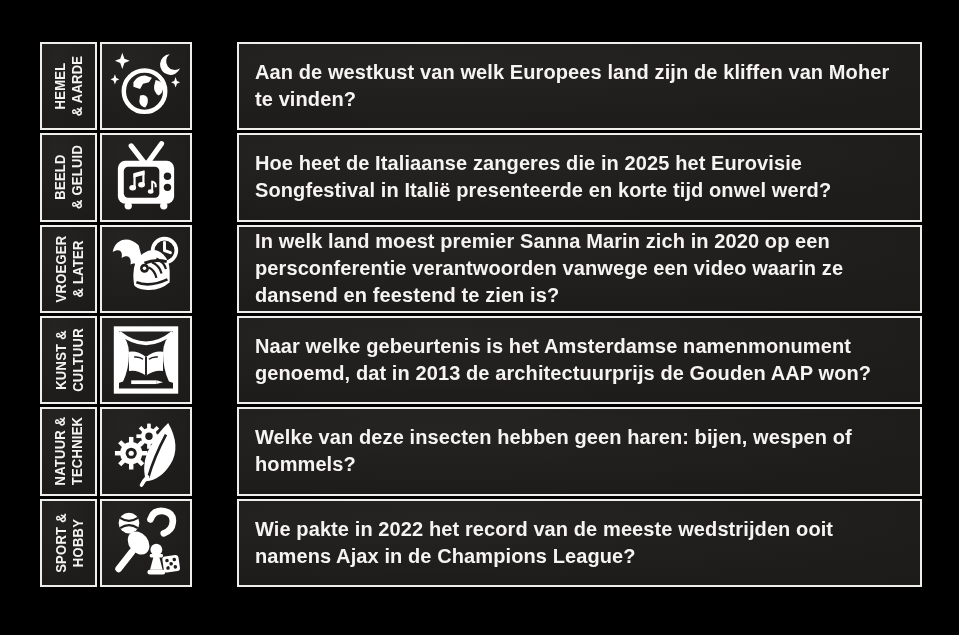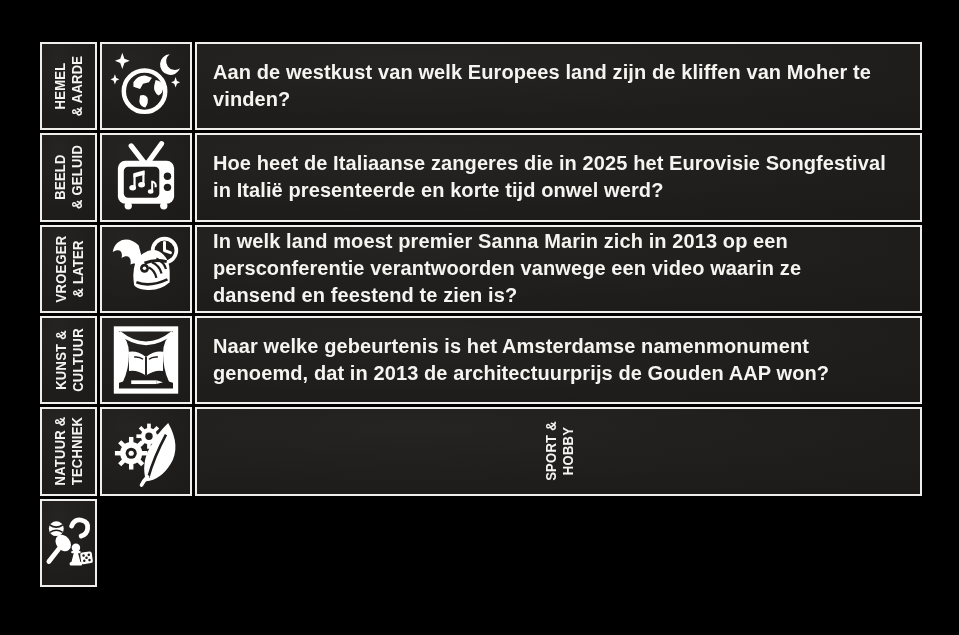--- a/index.html
+++ b/index.html
@@ -29,21 +29,21 @@
   .cat{
     transform:rotate(-90deg) scaleX(0.84);
     text-align:center;
     color:#f6f4f0;
     font-weight:700;
     font-size:15.5px;
     line-height:17px;
     letter-spacing:.3px;
     white-space:nowrap;
   }
-  .q-cell{justify-content:flex-start;padding-left:16px;padding-right:10px;}
+  .q-cell{justify-content:flex-start;padding-left:16px;padding-right:10px;margin-left:42px;}
   .question{
     color:#f6f4f0;
     font-weight:700;
     font-size:20px;
     line-height:27px;
     max-width:675px;
     letter-spacing:.1px;
   }
   .icon-cell svg{width:74px;height:74px;display:block;}
   .ic{fill:#ffffff;}
@@ -120,21 +120,21 @@
       <path class="ic" d="M40 18 C 26 4, 8 10, 5 27 C 14 22, 19 26, 17 35 C 25 30, 31 34, 29 44 C 35 40, 41 44, 39 53 L46 40 Z"></path>
       <path class="ic" d="M34 72 Q29 40 46 29 Q62 19 74 31 Q82 39 82 53 L82 68 Q69 80 49 78 Q38 77 34 72 Z"></path>
       <path class="std" d="M64 36 Q74 40 77 50 M58 41 Q68 45 71 56 M54 48 Q62 52 64 62" stroke-width="3"></path>
       <path class="std" d="M48 42 Q62 36 78 40" stroke-width="4"></path>
       <circle class="cut" cx="48" cy="49" r="6"></circle>
       <circle class="ic" cx="48" cy="49" r="2.4"></circle>
       <path class="std" d="M37 68 Q55 75 79 64" stroke-width="3.5"></path>
     </svg>
   </div>
   <div class="cell q-cell">
-    <div class="question">In welk land moest premier Sanna Marin zich in 2013 op een persconferentie verantwoorden vanwege een video waarin ze dansend en feestend te zien is?</div>
+    <div class="question">In welk land moest premier Sanna Marin zich in 2020 op een persconferentie verantwoorden vanwege een video waarin ze dansend en feestend te zien is?</div>
   </div>
 
   <div class="cell">
     <div class="cat">
       <div>KUNST &amp;</div>
       <div>CULTUUR</div>
     </div>
   </div>
   <div class="cell icon-cell">
     <svg viewBox="0 0 100 100">
@@ -185,20 +185,23 @@
         <rect x="27" y="31" width="6" height="10" transform="rotate(315 30 53)"></rect>
         <circle cx="30" cy="53" r="15"></circle>
       </g>
       <circle class="cut" cx="30" cy="53" r="7.5"></circle>
       <circle class="ic" cx="30" cy="53" r="3.5"></circle>
       <path class="ic" d="M80 12 Q98 44 83 68 Q70 89 50 91 Q43 66 56 44 Q65 26 80 12 Z"></path>
       <path class="std" d="M53 86 Q61 58 77 28" stroke-width="3.6"></path>
       <path class="st" d="M44 96 Q47 90 52 85" stroke-width="5" stroke-linecap="round"></path>
     </svg>
   </div>
+  <div class="cell q-cell">
+    <div class="question">Welke van deze insecten hebben geen haren: bijen, wespen of hommels?</div>
+  </div>
 
   <div class="cell">
     <div class="cat">
       <div>SPORT &amp;</div>
       <div>HOBBY</div>
     </div>
   </div>
   <div class="cell icon-cell">
     <svg viewBox="0 0 100 100">
       <path class="st" d="M56 18 Q61 4 75 7 Q88 10 86 23 Q85 33 74 37" stroke-width="9" stroke-linecap="round"></path>
@@ -213,14 +216,17 @@
       <g transform="rotate(-8 84 78)">
         <rect class="ic" x="73" y="67" width="22" height="22" rx="4"></rect>
         <circle class="cut" cx="79" cy="73" r="2.4"></circle>
         <circle class="cut" cx="89" cy="73" r="2.4"></circle>
         <circle class="cut" cx="84" cy="78" r="2.4"></circle>
         <circle class="cut" cx="79" cy="83" r="2.4"></circle>
         <circle class="cut" cx="89" cy="83" r="2.4"></circle>
       </g>
     </svg>
   </div>
+  <div class="cell q-cell">
+    <div class="question">Wie pakte in 2022 het record van de meeste wedstrijden ooit namens Ajax in de Champions League?</div>
+  </div>
 
 </div>
 
 </body></html>

